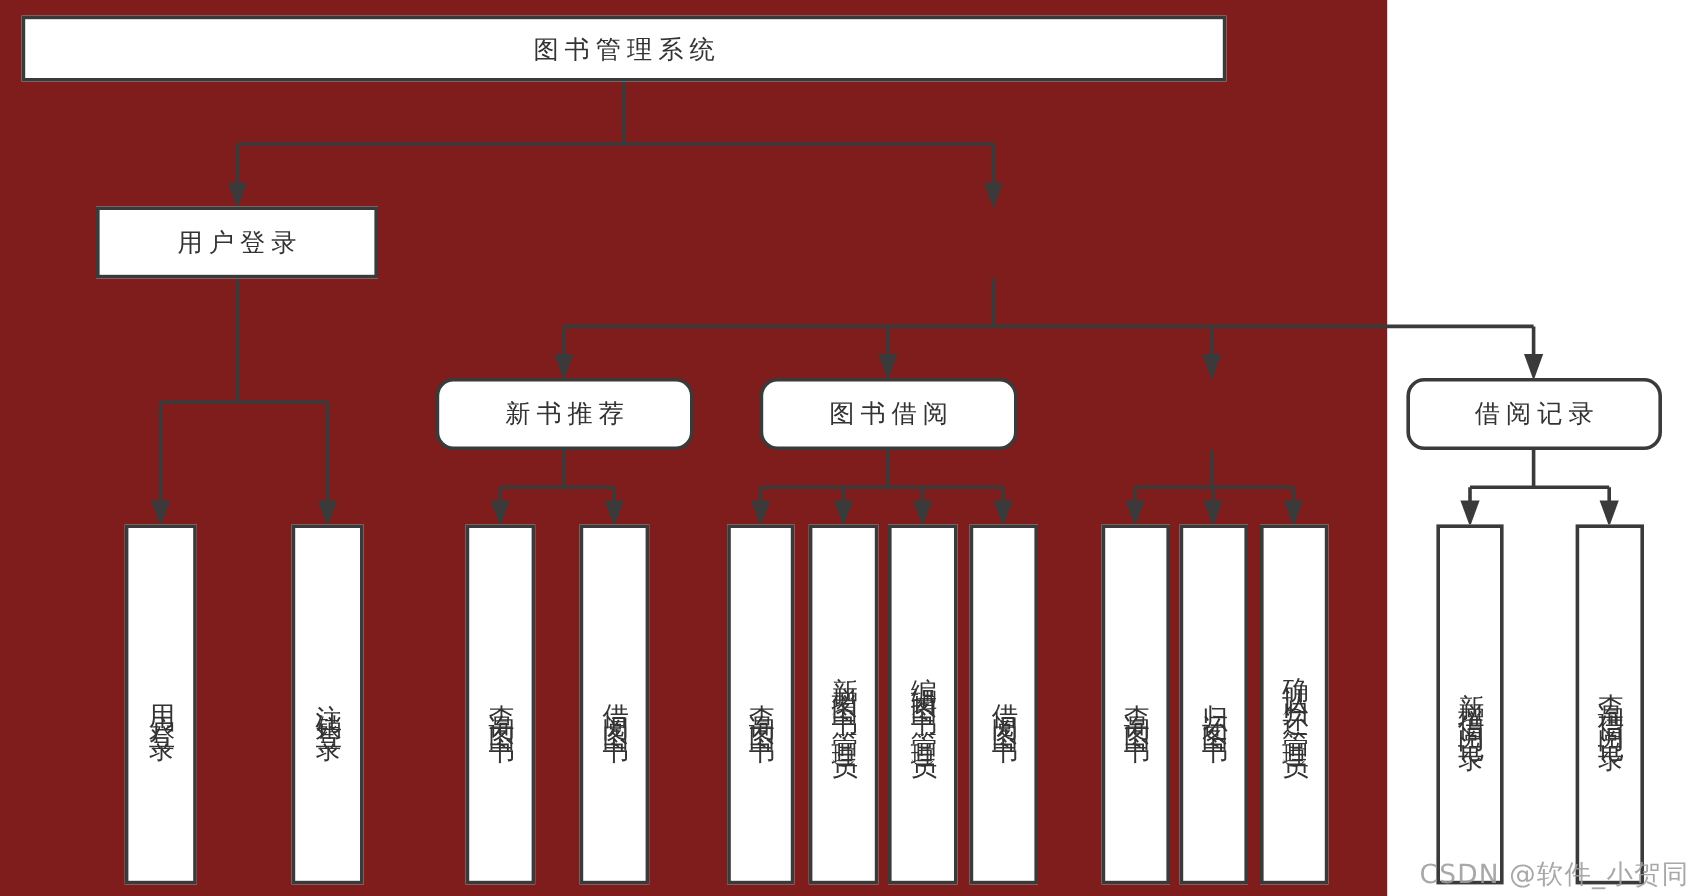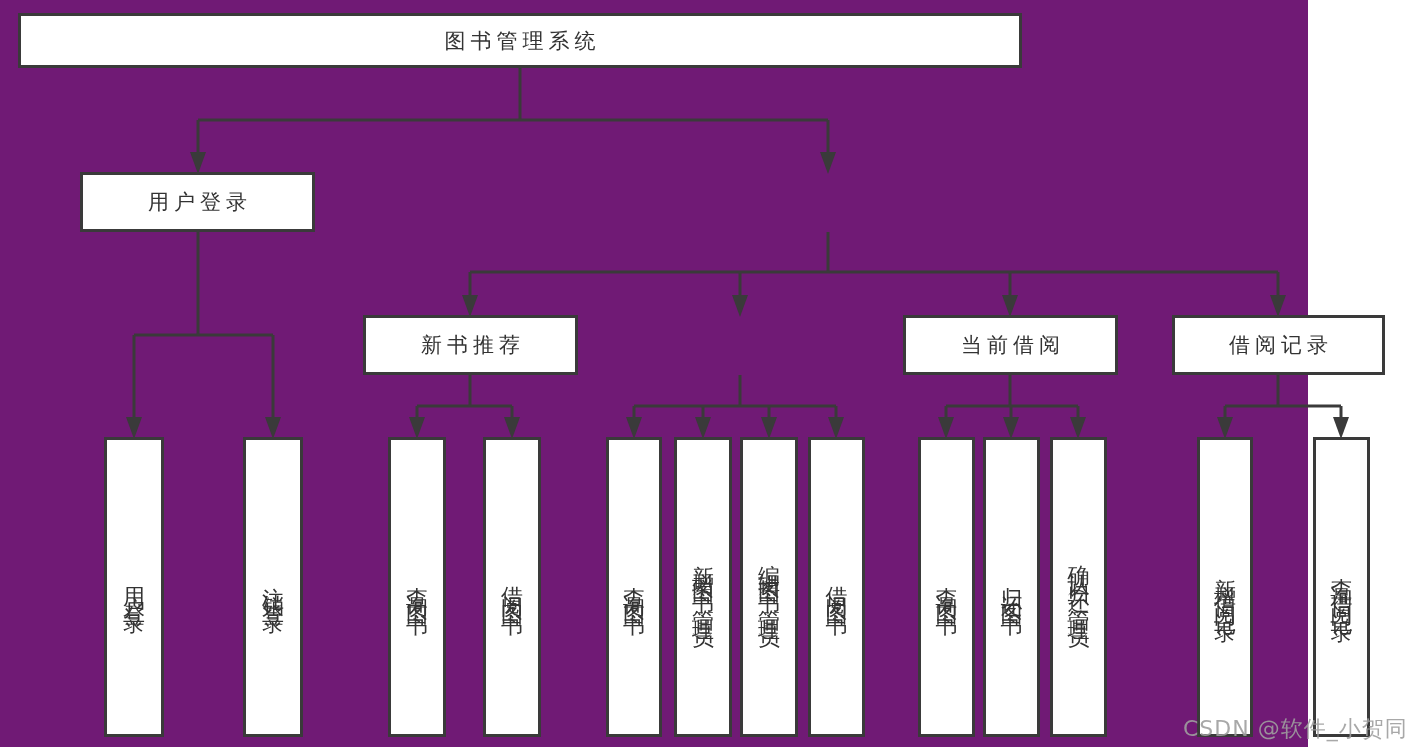--- a/index.html
+++ b/index.html
@@ -1,28 +1,28 @@
 <!DOCTYPE html>
 <html><head>
 <meta charset="utf-8">
 <style>
   * { margin:0; padding:0; box-sizing:border-box; }
   html,body { background:#ffffff; }
   body { width:1405px; height:747px; position:relative; overflow:hidden;
          font-family:"DejaVu Sans","Liberation Sans",sans-serif; }
-  .canvas { position:absolute; left:0; top:0; width:1308px; height:747px; background:#701a75; }
+  .canvas { position:absolute; left:0; top:0; width:1156px; height:747px; background:#7f1d1d; }
   svg.connectors { position:absolute; left:0; top:0; width:1405px; height:747px; z-index:1; }
   .node { position:absolute; background:#ffffff; border:3px solid #3a3a3a;
           display:flex; align-items:center; justify-content:center;
           color:#333333; z-index:2; }
   .hnode { font-size:21px; letter-spacing:5px; text-indent:5px; white-space:nowrap; }
   .root  { left:18px;  top:13px;  width:1004px; height:55px; }
   .lvl2a { left:80px;  top:172px; width:235px;  height:60px; }
   .lvl2b { left:710px; top:172px; width:235px;  height:60px; }
-  .lvl3  { top:315px; height:60px; }
+  .lvl3  { top:315px; height:60px;border-radius:15px; }
   .leaf  { top:437px; height:300px; writing-mode:vertical-rl;
            font-size:22px; letter-spacing:9px; line-height:1;
            display:flex; align-items:center; justify-content:center; }
   .watermark { position:absolute; left:1183px; top:714px; z-index:5;
                font-size:22px; letter-spacing:1px; color:rgba(158,158,158,0.9);
                white-space:nowrap; pointer-events:none; }
 </style>
 </head>
 <body>
 
@@ -71,21 +71,21 @@
       <polygon points="1225,439 1217,417 1233,417"></polygon>
       <polygon points="1341,439 1333,417 1349,417"></polygon>
     </g>
   </svg>
 
   <div class="node hnode root">图书管理系统</div>
 
   <div class="node hnode lvl2a">用户登录</div>
 
   <div class="node hnode lvl3" style="left:363px;width:215px;">新书推荐</div>
-  <div class="node hnode lvl3" style="left:903px;width:215px;">当前借阅</div>
+  <div class="node hnode lvl3" style="left:633px;width:215px;">图书借阅</div>
   <div class="node hnode lvl3" style="left:1172px;width:213px;">借阅记录</div>
 
   <div class="node leaf" style="left:104px;width:60px;">用户登录</div>
   <div class="node leaf" style="left:243px;width:60px;">注销登录</div>
 
   <div class="node leaf" style="left:388px;width:58px;">查询图书</div>
   <div class="node leaf" style="left:483px;width:58px;">借阅图书</div>
 
   <div class="node leaf" style="left:606px;width:56px;">查询图书</div>
   <div class="node leaf" style="left:674px;width:58px;">新增图书（管理员）</div>

